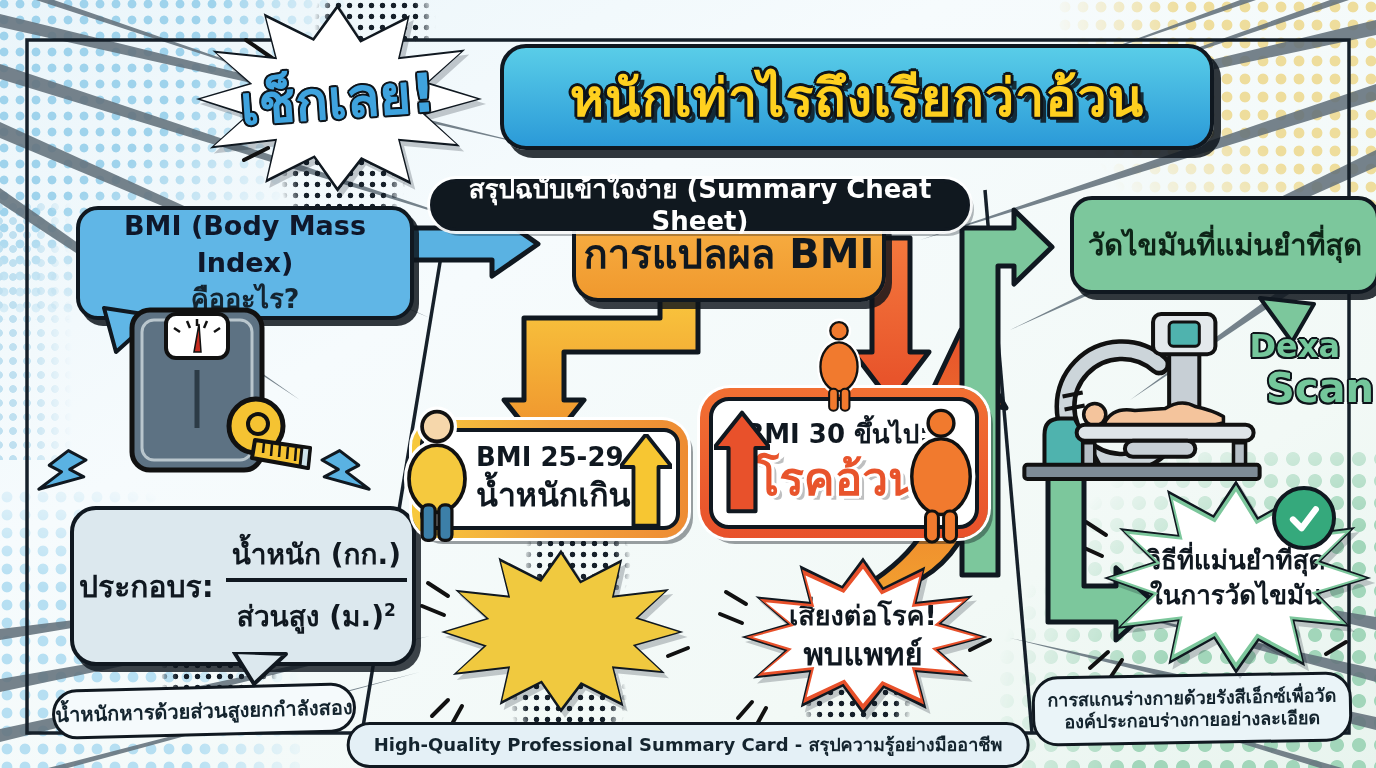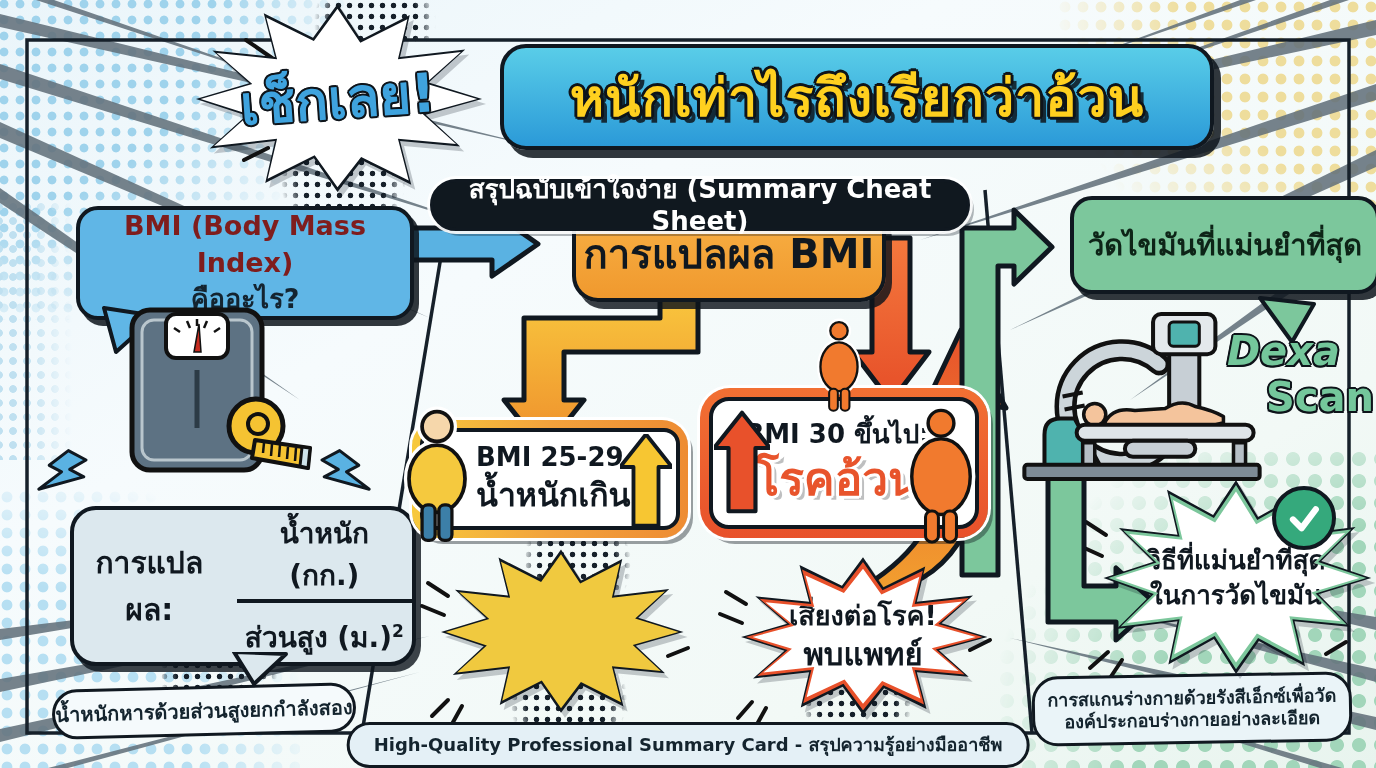--- a/index.html
+++ b/index.html
@@ -140,21 +140,21 @@
     <span class="ol-b3" style="font-size:52px;color:#ffd01f;letter-spacing:1px;">หนักเท่าไรถึงเรียกว่าอ้วน</span>
   </div>
 
   <div class="pill" style="left:430px;top:142px;width:534px;height:46px;background:#10181f;z-index:7;
        box-shadow:0 0 0 3px rgba(255,255,255,.9),4px 5px 0 rgba(10,20,30,.3);margin-top:37px;">
     <span style="font-size:26px;color:#fff;">สรุปฉบับเข้าใจง่าย (Summary Cheat Sheet)</span>
   </div>
 
   <div class="bubble" style="left:42px;top:206px;width:330px;height:106px;border-radius:22px;background:#60b6e6;
        box-shadow:5px 6px 0 rgba(13,20,27,.85);line-height:1.35;">
-    <span style="font-size:27px;color:#7f1d1d;">BMI (Body Mass Index)</span>
+    <span style="font-size:27px;color:#0f172a;">BMI (Body Mass Index)</span>
     <span style="font-size:27px;color:#142430;">คืออะไร?</span>
   </div>
   <svg class="abs" style="left:96px;top:306px;z-index:4;" width="64" height="50" viewBox="0 0 64 50">
     <polygon points="8,2 60,10 20,46" fill="#60b6e6" stroke="#101820" stroke-width="4" stroke-linejoin="round"></polygon>
   </svg>
 
   <svg class="abs" style="left:112px;top:306px;z-index:4;" width="205" height="185" viewBox="0 0 205 185">
     <rect x="20" y="4" width="130" height="160" rx="18" fill="#5d7283" stroke="#111" stroke-width="5"></rect>
     <rect x="30" y="14" width="110" height="140" rx="12" fill="none" stroke="#b9c6cd" stroke-width="3"></rect>
     <rect x="54" y="8" width="62" height="44" rx="10" fill="#fff" stroke="#111" stroke-width="4"></rect>
@@ -175,21 +175,21 @@
         <line x1="160" y1="138" x2="159" y2="150"></line>
       <line x1="168" y1="139" x2="167" y2="151"></line>
         <line x1="176" y1="141" x2="175" y2="153"></line>
       <line x1="184" y1="142" x2="183" y2="155"></line>
     </g>
     <path d="M190,141 L198,142 L196,162 L188,160 Z" fill="#cfe3ea" stroke="#111" stroke-width="3"></path>
   </svg>
 
   <div class="bubble" style="left:36px;top:506px;width:338px;height:152px;border-radius:26px;background:#dce8ee;
        box-shadow:5px 6px 0 rgba(13,20,27,.8);flex-direction:row;gap:12px;">
-    <span style="font-size:30px;color:#101820;">การแปลผล:</span>
+    <span style="font-size:30px;color:#101820;">ประกอบร:</span>
     <span style="display:inline-flex;flex-direction:column;align-items:center;line-height:1.5;">
       <span style="font-size:28px;border-bottom:4px solid #101820;padding:0 6px 2px;">น้ำหนัก (กก.)</span>
       <span style="font-size:28px;padding-top:14px;">
         <span>ส่วนสูง (ม.)</span><sup style="font-size:17px;">2</sup>
       </span>
     </span>
   </div>
   <svg class="abs" style="left:230px;top:652px;z-index:4;" width="60" height="36" viewBox="0 0 60 36">
     <polygon points="4,0 56,2 24,32" fill="#dce8ee" stroke="#101820" stroke-width="4" stroke-linejoin="round"></polygon>
   </svg>
@@ -296,21 +296,21 @@
     <rect x="66" y="136" width="12" height="26" fill="#b6bfc6" stroke="#111" stroke-width="3.5"></rect>
     <rect x="216" y="136" width="12" height="26" fill="#b6bfc6" stroke="#111" stroke-width="3.5"></rect>
     <circle cx="78" cy="108" r="11" fill="#f4c49c" stroke="#111" stroke-width="3.5"></circle>
     <path d="M88,116 Q96,100 118,104 L148,102 Q164,92 178,100 Q196,104 206,110 L206,116 Q180,124 150,120 L92,122 Z" fill="#f4c49c" stroke="#111" stroke-width="3.5" stroke-linejoin="round"></path>
     <rect x="60" y="118" width="176" height="16" rx="8" fill="#dfe5e9" stroke="#111" stroke-width="4"></rect>
     <rect x="108" y="134" width="70" height="16" rx="8" fill="#c7cfd5" stroke="#111" stroke-width="4"></rect>
     <rect x="8" y="158" width="234" height="14" rx="3" fill="#7e8b96" stroke="#111" stroke-width="4"></rect>
   </svg>
 
   <div class="abs" style="left:1182px;top:328px;width:192px;z-index:4;text-align:right;line-height:1.15;">
-    <div class="ol-b2" style="font-size:40px;color:#74c79b;padding-right:34px;font-style:italic;">Dexa</div>
+    <div class="ol-b2" style="font-size:32px;color:#74c79b;padding-right:34px;">Dexa</div>
     <div class="ol-b2" style="font-size:40px;color:#74c79b;">Scan</div>
   </div>
 
   <div class="burst" style="left:1098px;top:476px;width:276px;height:204px;--ring:#7cc79c;">
     <div class="b1"></div>
     <div class="b2"></div>
     <div class="b3">
       <span style="font-size:26px;">วิธีที่แม่นยำที่สุด</span>
       <span style="font-size:26px;">ในการวัดไขมัน</span>
     </div>

